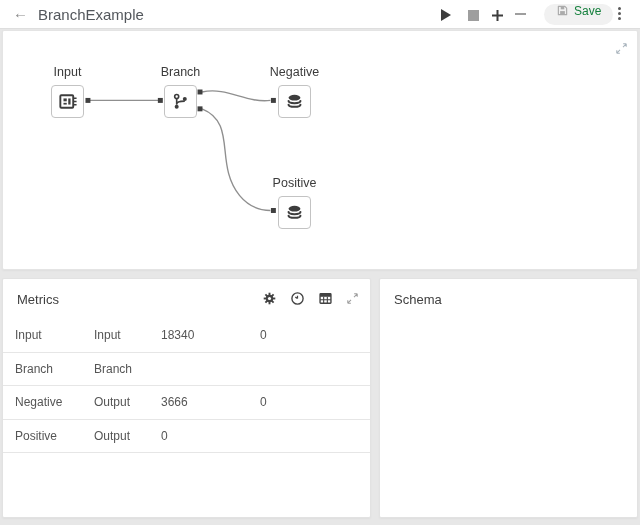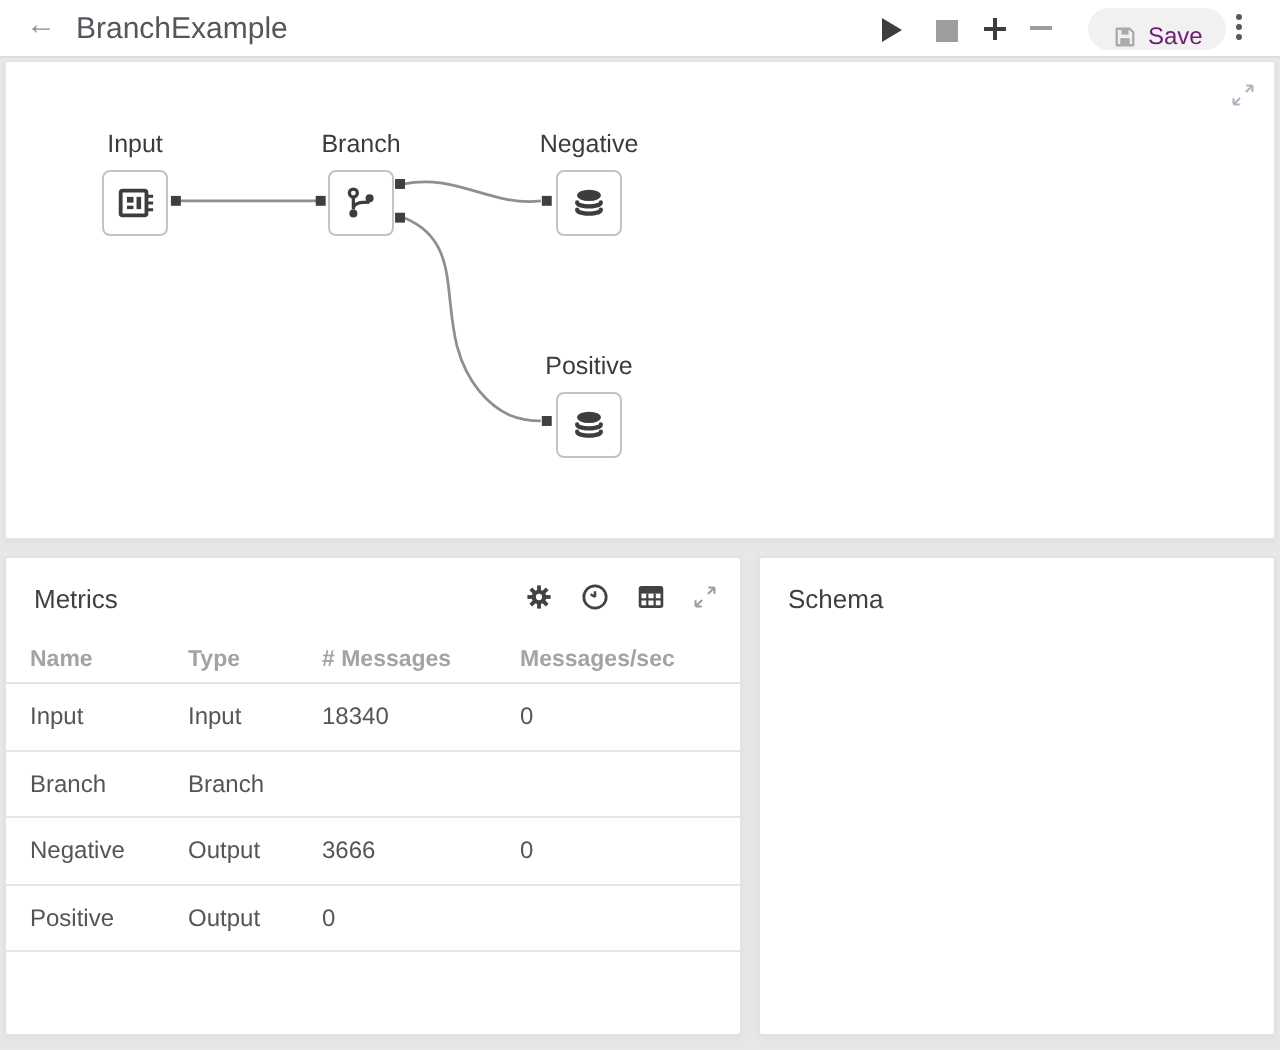--- a/index.html
+++ b/index.html
@@ -7,21 +7,21 @@
   body { background:#e7e7e7; font-family:"Liberation Sans","DejaVu Sans",sans-serif; position:relative; }
 
   
   .topbar { position:absolute; left:0; top:0; width:640px; height:29px; background:#fff; border-bottom:1px solid #dedede; }
   .back-arrow { position:absolute; left:13px; top:4px; font-size:15px; color:#8a8a8a; cursor:pointer; }
   .app-title { position:absolute; left:38px; top:6px; font-size:15px; color:#53575c;text-align:right; }
   .tb-play { position:absolute; left:441px; top:9px; width:0; height:0; border-left:10px solid #3d3d3d; border-top:6px solid transparent; border-bottom:6px solid transparent; cursor:pointer; }
   .tb-stop { position:absolute; left:468px; top:10px; width:11px; height:11px; background:#9e9e9e; cursor:pointer; }
   .tb-plus { position:absolute; left:491px; top:8px; cursor:pointer; }
   .tb-minus { position:absolute; left:515px; top:13px; width:11px; height:2px; background:#9e9e9e; cursor:pointer; }
-  .tb-save { position:absolute; left:544px; top:4px; height:21px; padding:0 12px; background:#f1f1f1; border:none; border-radius:11px; display:flex; align-items:flex-end; gap:5px; font-size:12px; color:#701a75; font-family:inherit; cursor:default; }
+  .tb-save { position:absolute; left:544px; top:4px; height:21px; padding:0 12px; background:#f1f1f1; border:none; border-radius:11px; display:flex; align-items:flex-start; gap:5px; font-size:12px; color:#15803d; font-family:inherit; cursor:default; }
   .tb-kebab { position:absolute; left:613px; top:7px; width:12px; display:flex; flex-direction:column; align-items:center; gap:2px; cursor:pointer; }
   .tb-kebab i { width:3px; height:3px; border-radius:50%; background:#5a5a5a; }
 
   
   .canvas-panel { position:absolute; left:2px; top:30px; width:636px; height:240px; background:#fff; border:1px solid #e4e4e4; border-radius:2px; box-shadow:0 1px 2px rgba(0,0,0,0.04); }
   .canvas-expand { position:absolute; right:9px; top:10px; cursor:pointer; }
   .graph { position:absolute; inset:0; }
   .edges-svg { position:absolute; left:0; top:0; width:100%; height:100%; }
   .node { position:absolute; width:33px; height:33px; background:#fff; border:1px solid #c3c3c3; border-radius:4px; display:flex; align-items:center; justify-content:center; cursor:pointer; }
   .node-label { position:absolute; width:120px; left:50%; transform:translateX(-50%); top:-21px; text-align:center; font-size:12.5px; color:#3b3b3b; pointer-events:none; }
@@ -174,26 +174,20 @@
     </span>
     <span>
       <svg width="13" height="13" viewBox="0 0 22 22" fill="none" stroke="#9e9e9e" stroke-width="1.8">
         <path d="M13.5 8.5 L19 3 M19 3 h-5.2 M19 3 v5.2"></path>
         <path d="M8.5 13.5 L3 19 M3 19 h5.2 M3 19 v-5.2"></path>
       </svg>
     </span>
   </div>
 
   <div class="mtable">
-    <div class="mrow mhead">
-      <span>Name</span>
-      <span>Type</span>
-      <span># Messages</span>
-      <span>Messages/sec</span>
-    </div>
 
     <div class="mrow mdata">
       <span>Input</span>
       <span>Input</span>
       <span>18340</span>
       <span>0</span>
     </div>
     <div class="mrow mdata">
       <span>Branch</span>
       <span>Branch</span>

